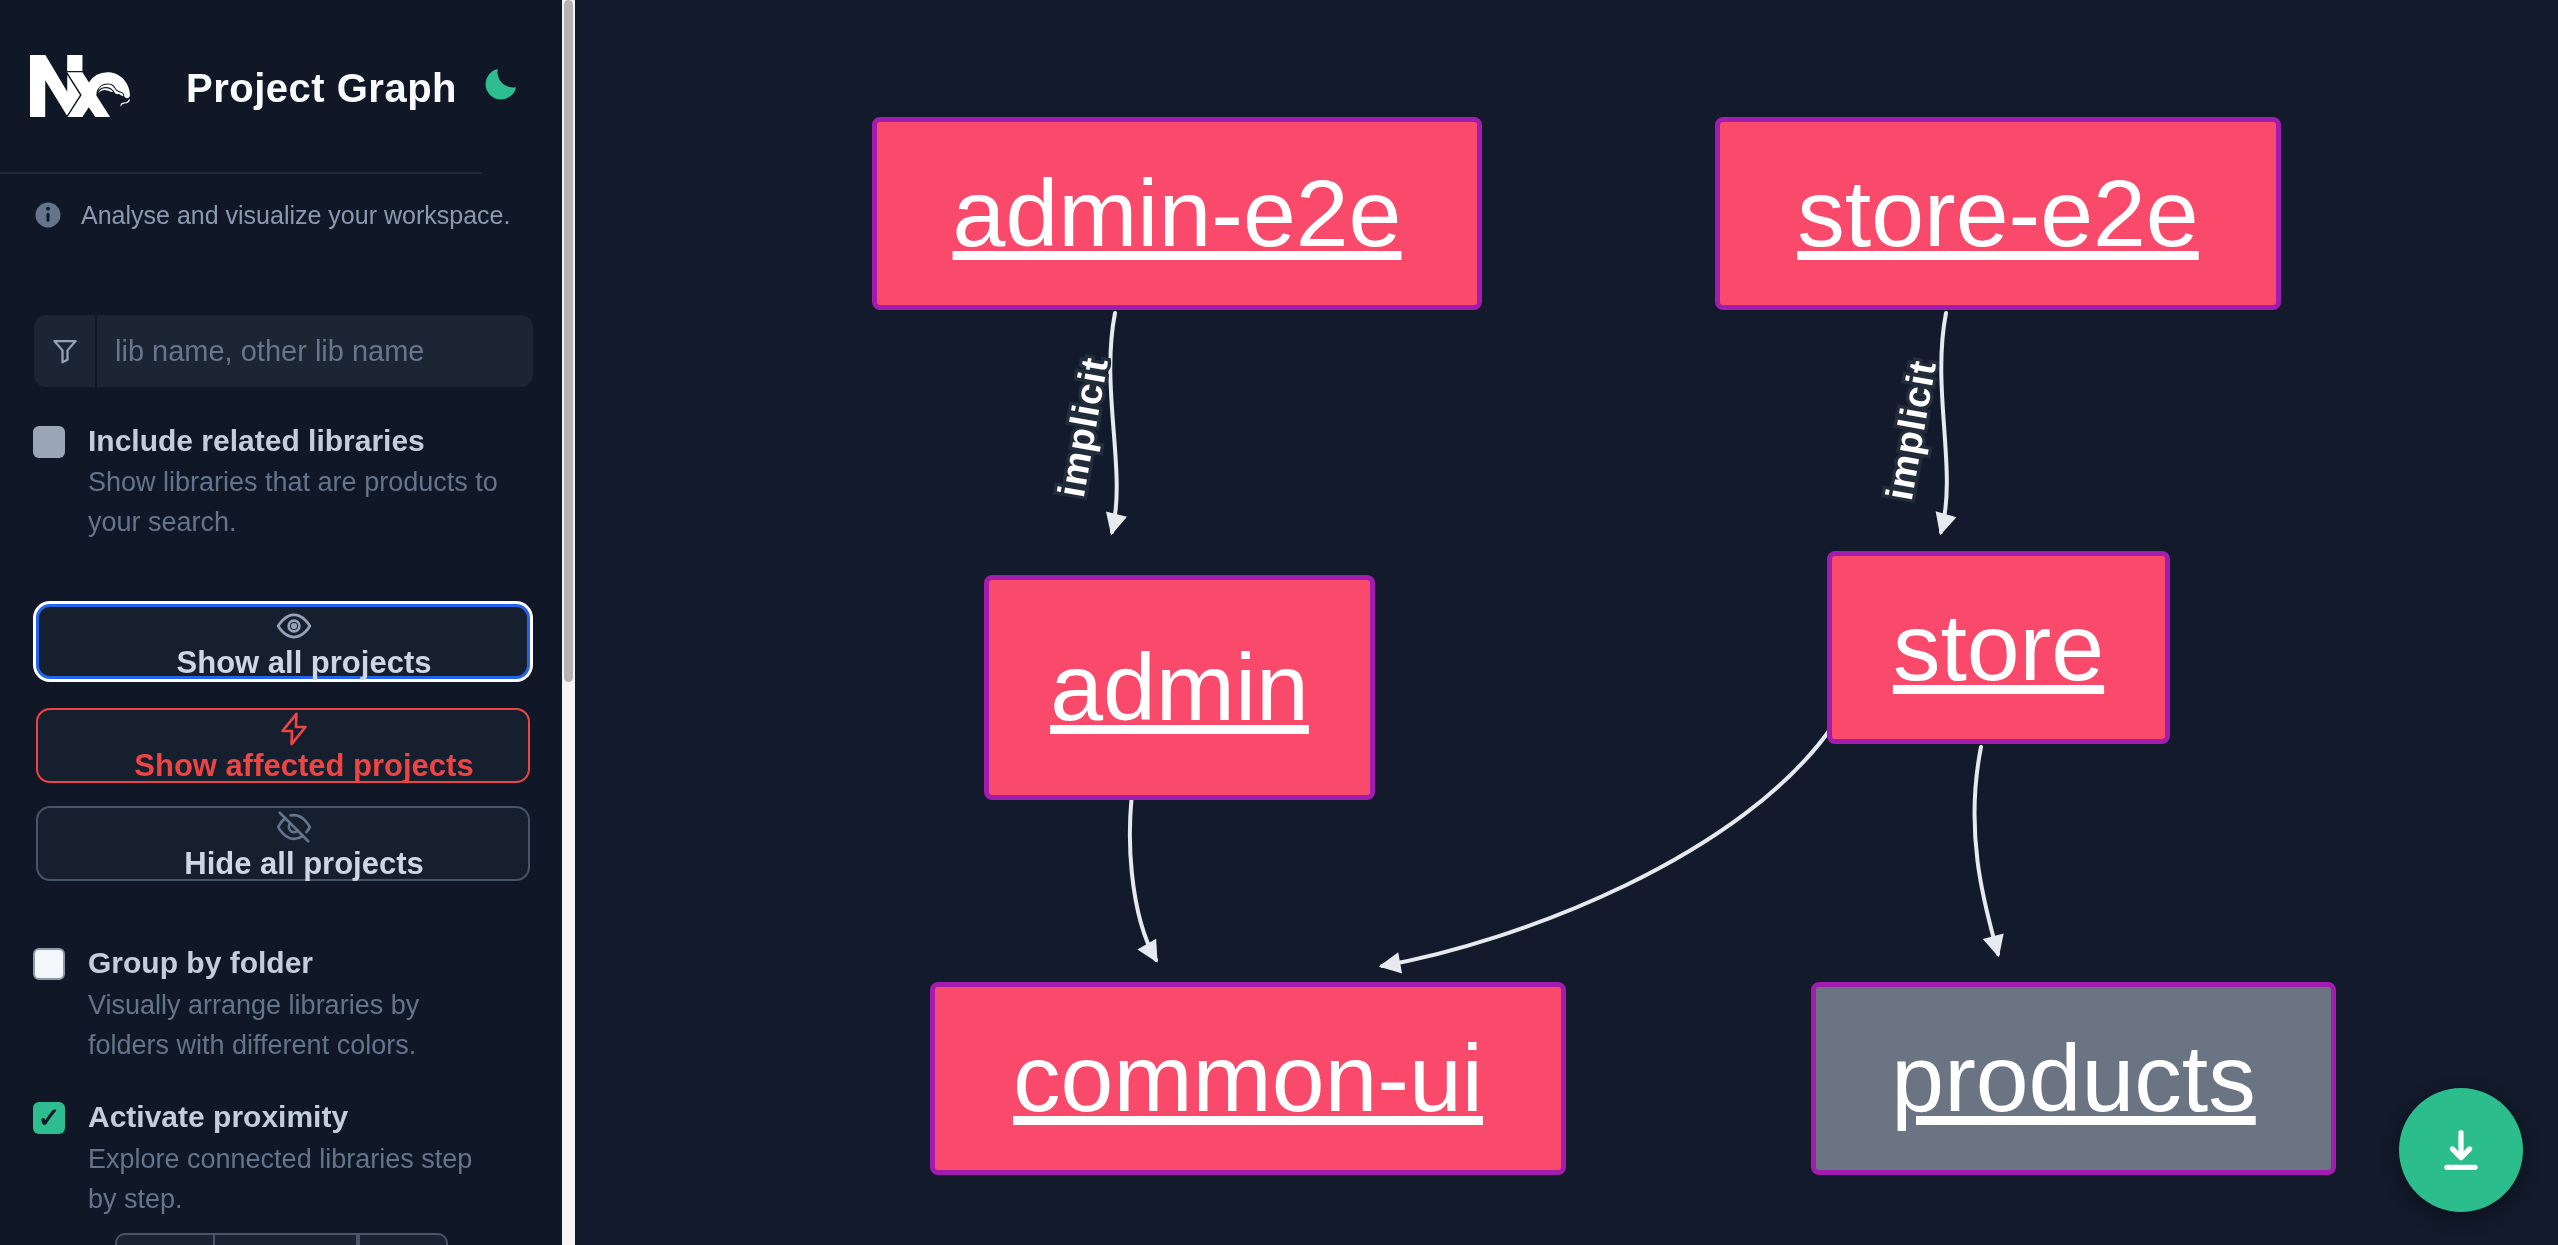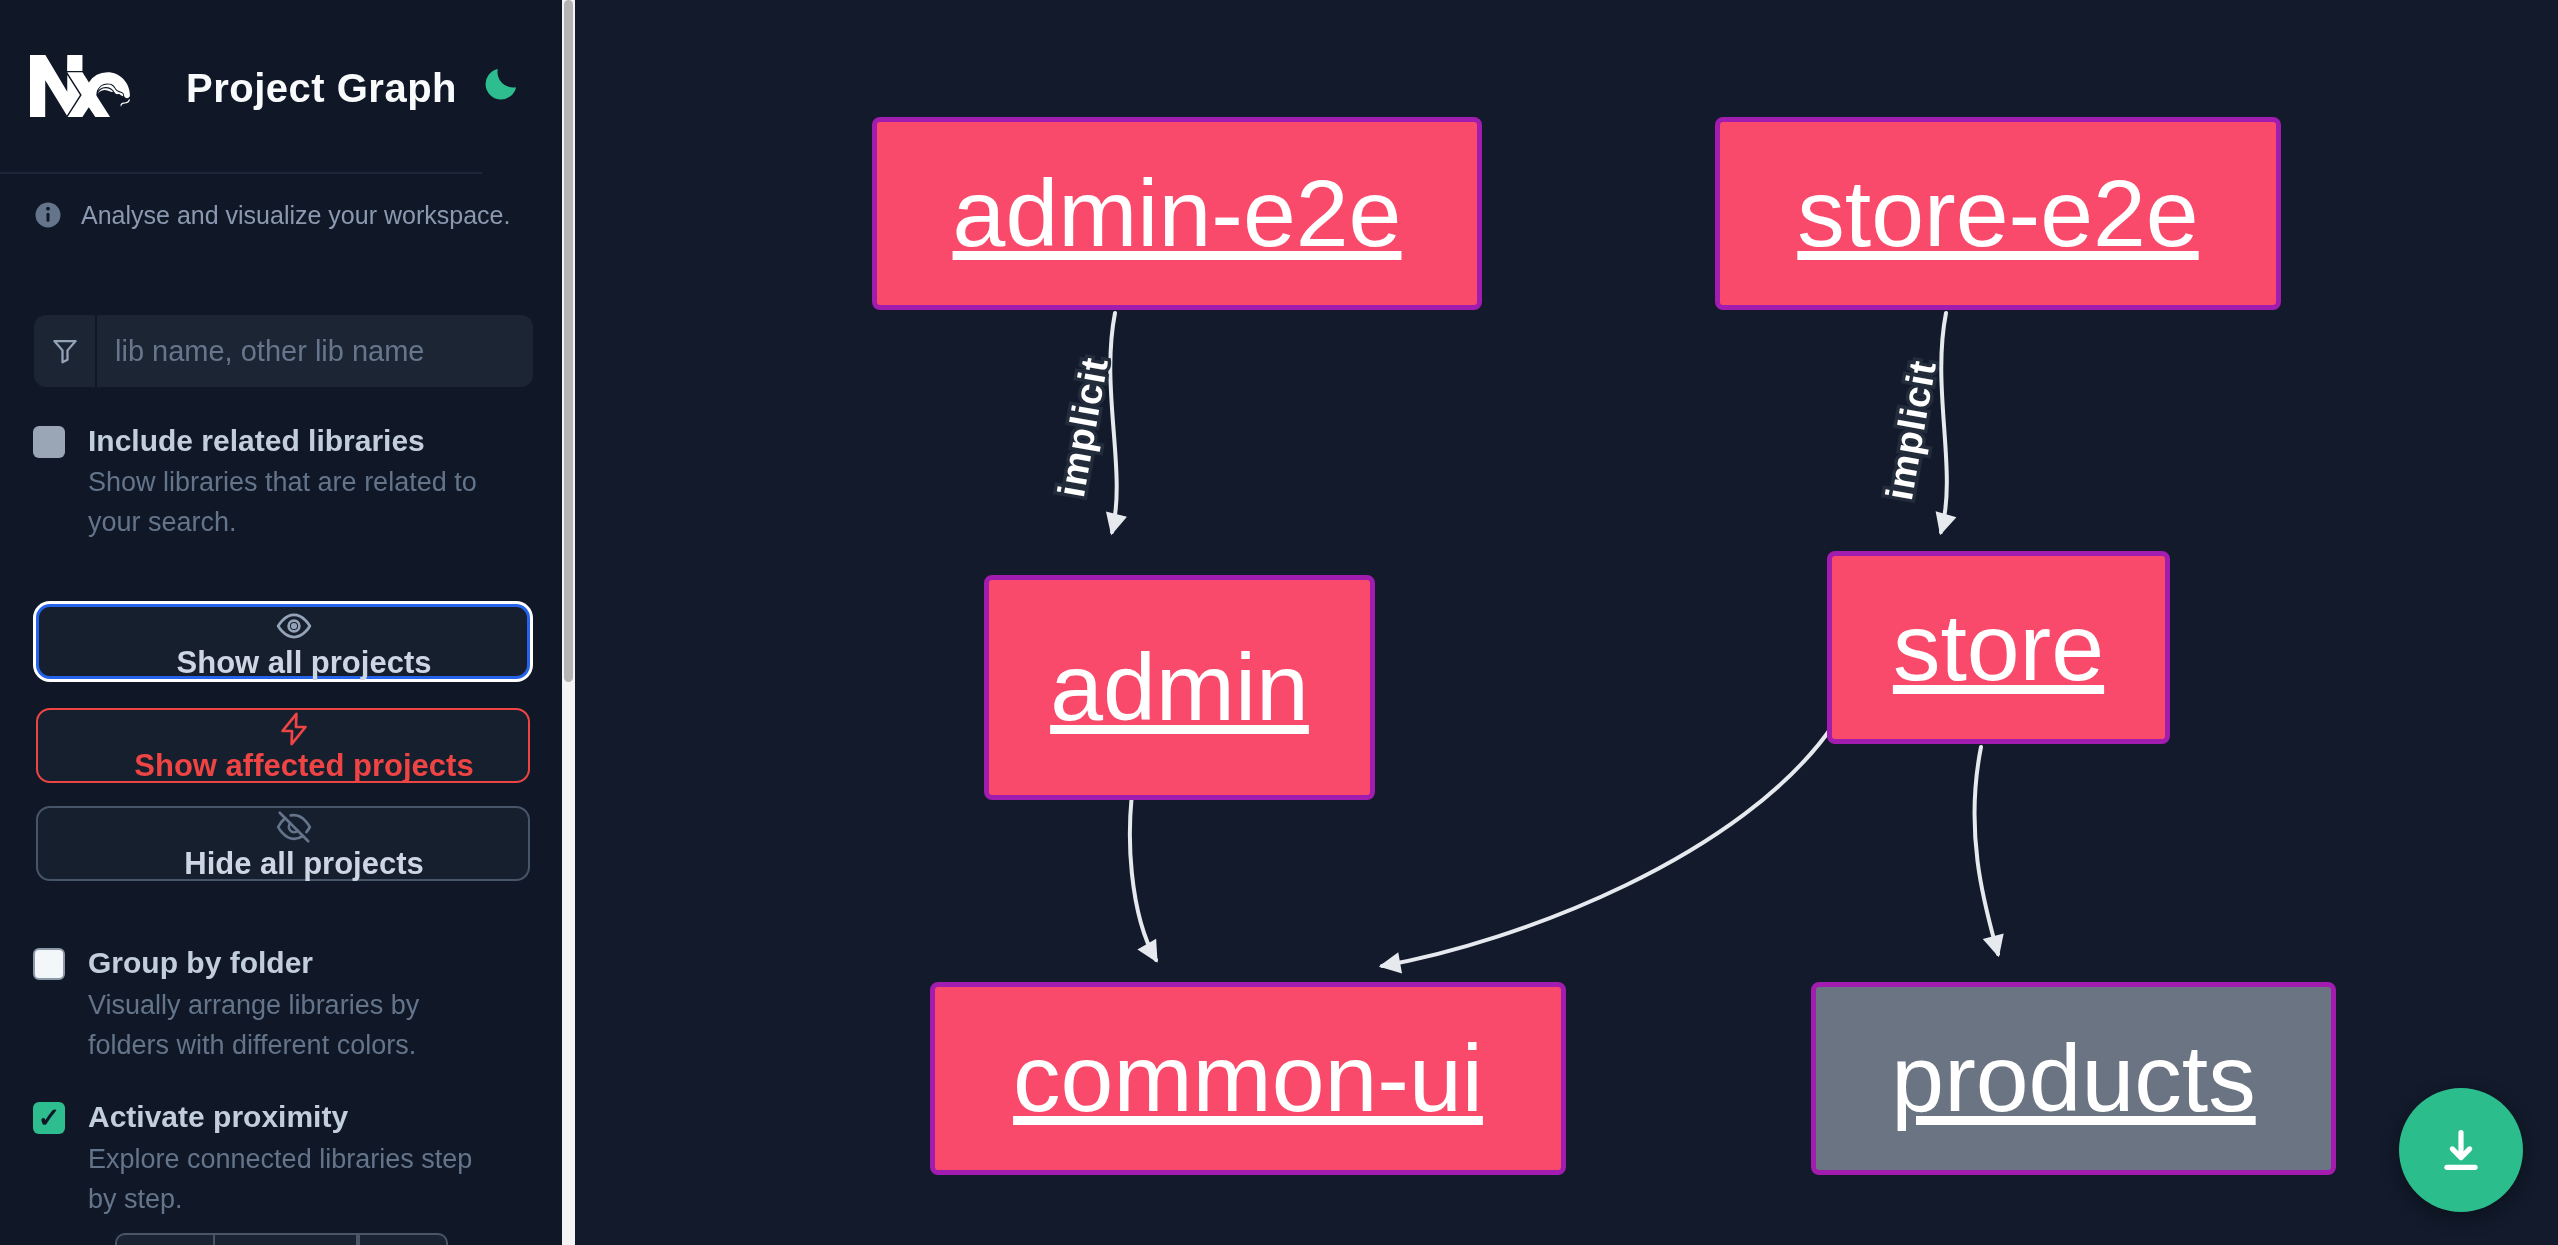--- a/index.html
+++ b/index.html
@@ -126,21 +126,21 @@
         <svg width="30" height="30" viewBox="0 0 24 24" fill="none" stroke="#94a3b8" stroke-width="1.8" stroke-linejoin="round" stroke-linecap="round">
           <path d="M3.5 4h17l-6.5 7.5V19l-4 2v-9.5L3.5 4z"></path>
         </svg>
       </span>
       <input type="text" value="" placeholder="lib name, other lib name" style="">
     </div>
 
     <div class="checkrow" style="top:424px;">
       <span class="checkbox plain-gray"></span>
       <span class="check-label">Include related libraries</span>
-      <span class="check-desc" style="top:43px;">Show libraries that are related to</span>
+      <span class="check-desc" style="top:43px;">Show libraries that are products to</span>
       <span class="check-desc" style="top:83px;">your search.</span>
     </div>
 
     <button class="sb-btn focused" style="top:604px;">
       <svg viewBox="0 0 24 24" fill="none" stroke="#94a3b8" stroke-width="1.7" stroke-linecap="round" stroke-linejoin="round">
         <path d="M2 12s3.8-7 10-7 10 7 10 7-3.8 7-10 7-10-7-10-7z"></path>
         <circle cx="12" cy="12" r="3.4"></circle>
           <circle cx="12" cy="12" r="1.1" fill="#94a3b8"></circle>
       </svg>
       <span class="btn-label">Show all projects</span>

